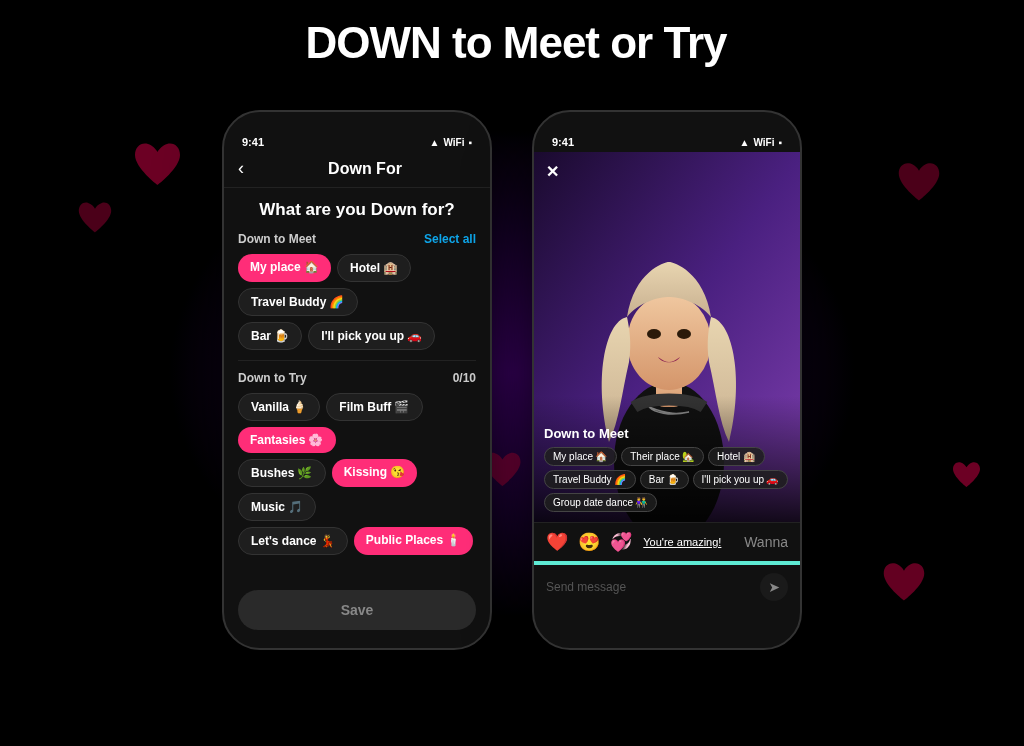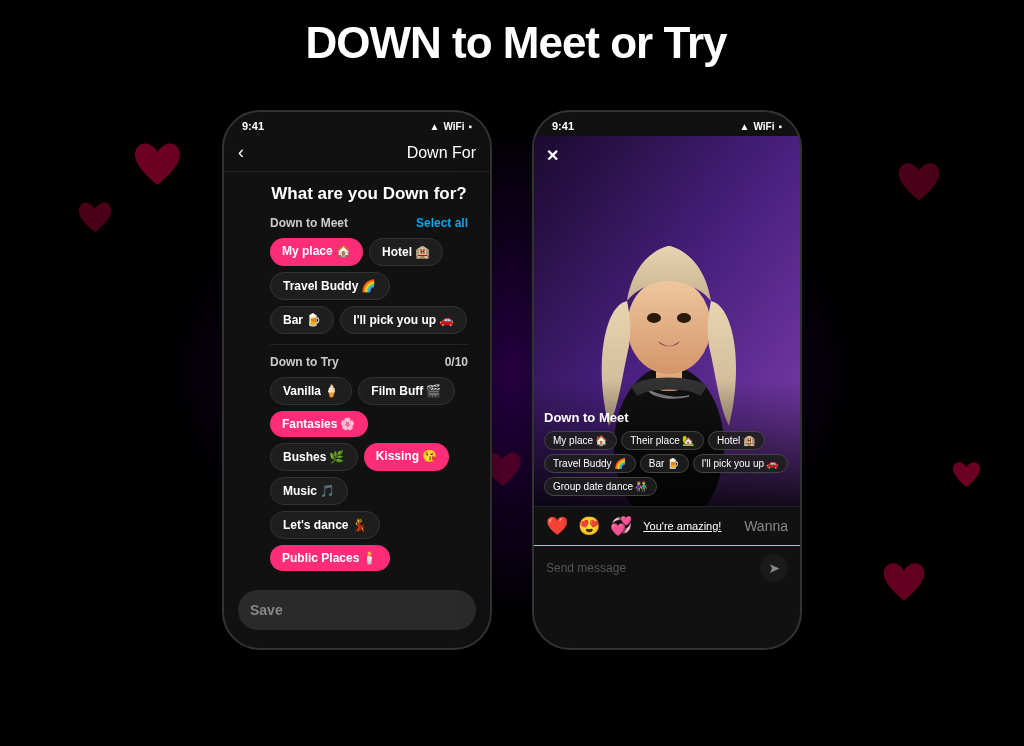--- a/index.html
+++ b/index.html
@@ -66,21 +66,21 @@
     .phone-right {
       width: 270px;
       height: 540px;
     }
 
     
     .status-bar {
       display: flex;
       justify-content: space-between;
       align-items: center;
-      padding: 8px 18px 4px;
+      padding: 24px 18px 4px;
       font-size: 11px;
       color: #fff;
       font-weight: 600;
     }
     .status-icons {
       display: flex;
       gap: 4px;
       align-items: center;
       font-size: 10px;
     }
@@ -92,31 +92,30 @@
       padding: 6px 14px 8px;
       border-bottom: 1px solid #222;
     }
     .back-arrow {
       color: #fff;
       font-size: 18px;
       margin-right: 10px;
     }
     .phone-header-title {
       font-size: 16px;
-      font-weight: 400;
-      color: #fff;
-      text-align: right;
+      font-weight: 700;
+      color: #fff;
+      text-align: center;
       flex: 1;
     }
 
     
     .phone-content {
-      padding: 12px 22px;
+      padding: 12px 14px;
       overflow: hidden;
-      margin-left: 24px;
     }
 
     .main-question {
       font-size: 17px;
       font-weight: 800;
       color: #fff;
       text-align: center;
       margin-bottom: 12px;
     }
 
@@ -165,21 +164,21 @@
     .save-btn {
       width: calc(100% - 28px);
       margin: 8px 14px;
       padding: 12px;
       background: #2a2a2a;
       border: none;
       border-radius: 25px;
       color: #888;
       font-size: 14px;
       font-weight: 600;
-      text-align: left;
+      text-align: center;
       position: absolute;
       bottom: 10px;
       left: 0;
     }
 
     
     .profile-img-container {
       width: 100%;
       height: 370px;
       position: relative;
@@ -268,21 +267,21 @@
       color: #888;
       font-size: 14px;
     }
 
     
     .message-bar {
       display: flex;
       align-items: center;
       padding: 8px 12px;
       background: #111;
-      border-top: 1px solid #5eead4;
+      border-top: 4px solid #5eead4;
       gap: 8px;
     }
     .message-input-placeholder {
       flex: 1;
       color: #555;
       font-size: 12px;
     }
     .send-btn {
       width: 28px;
       height: 28px;

